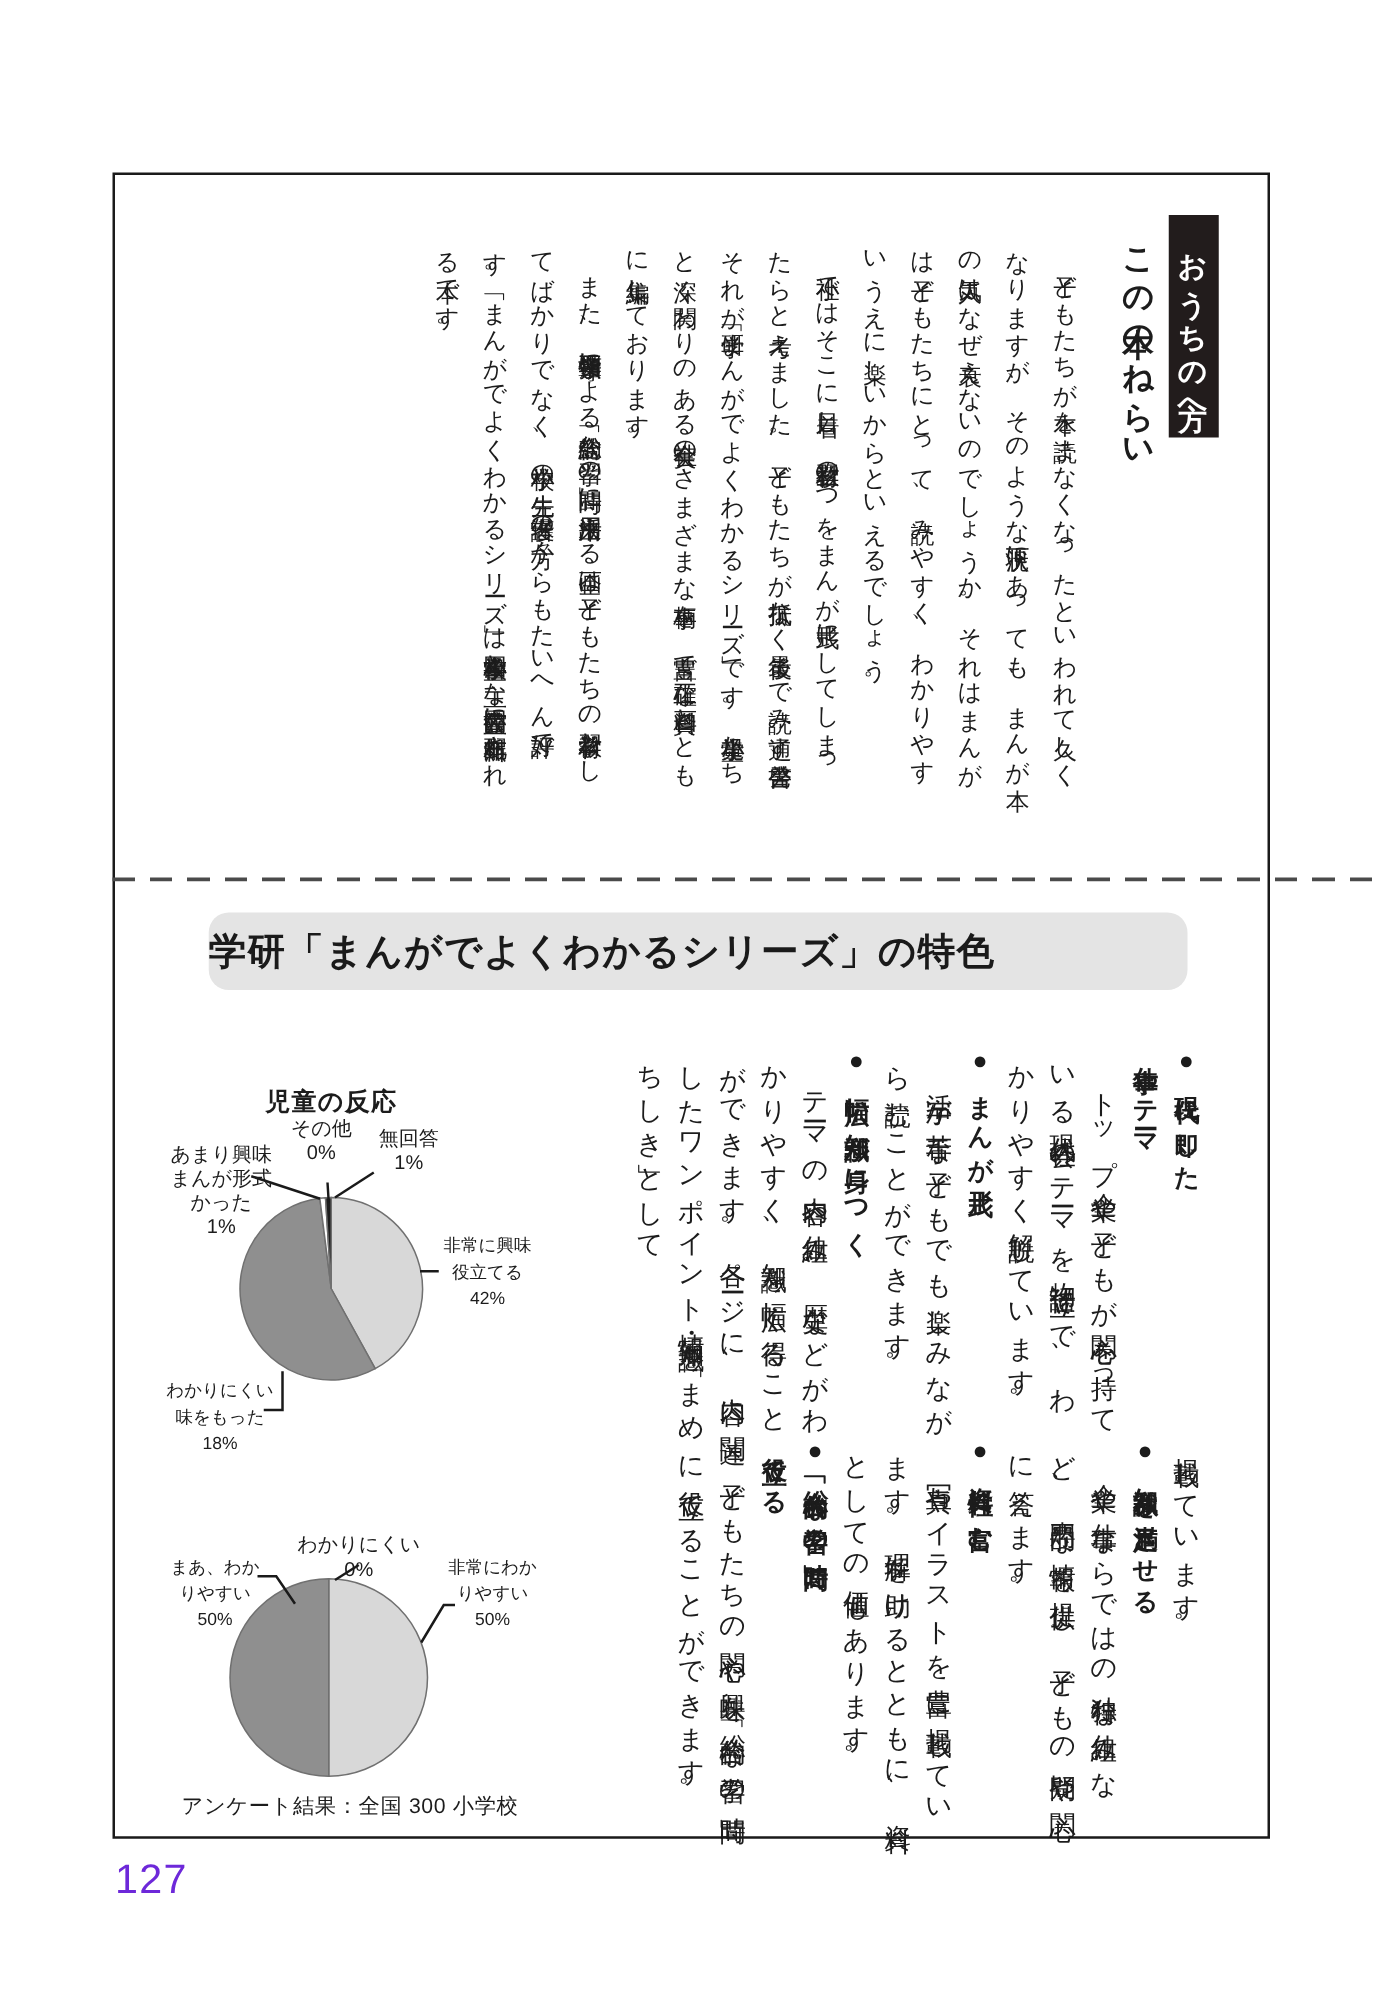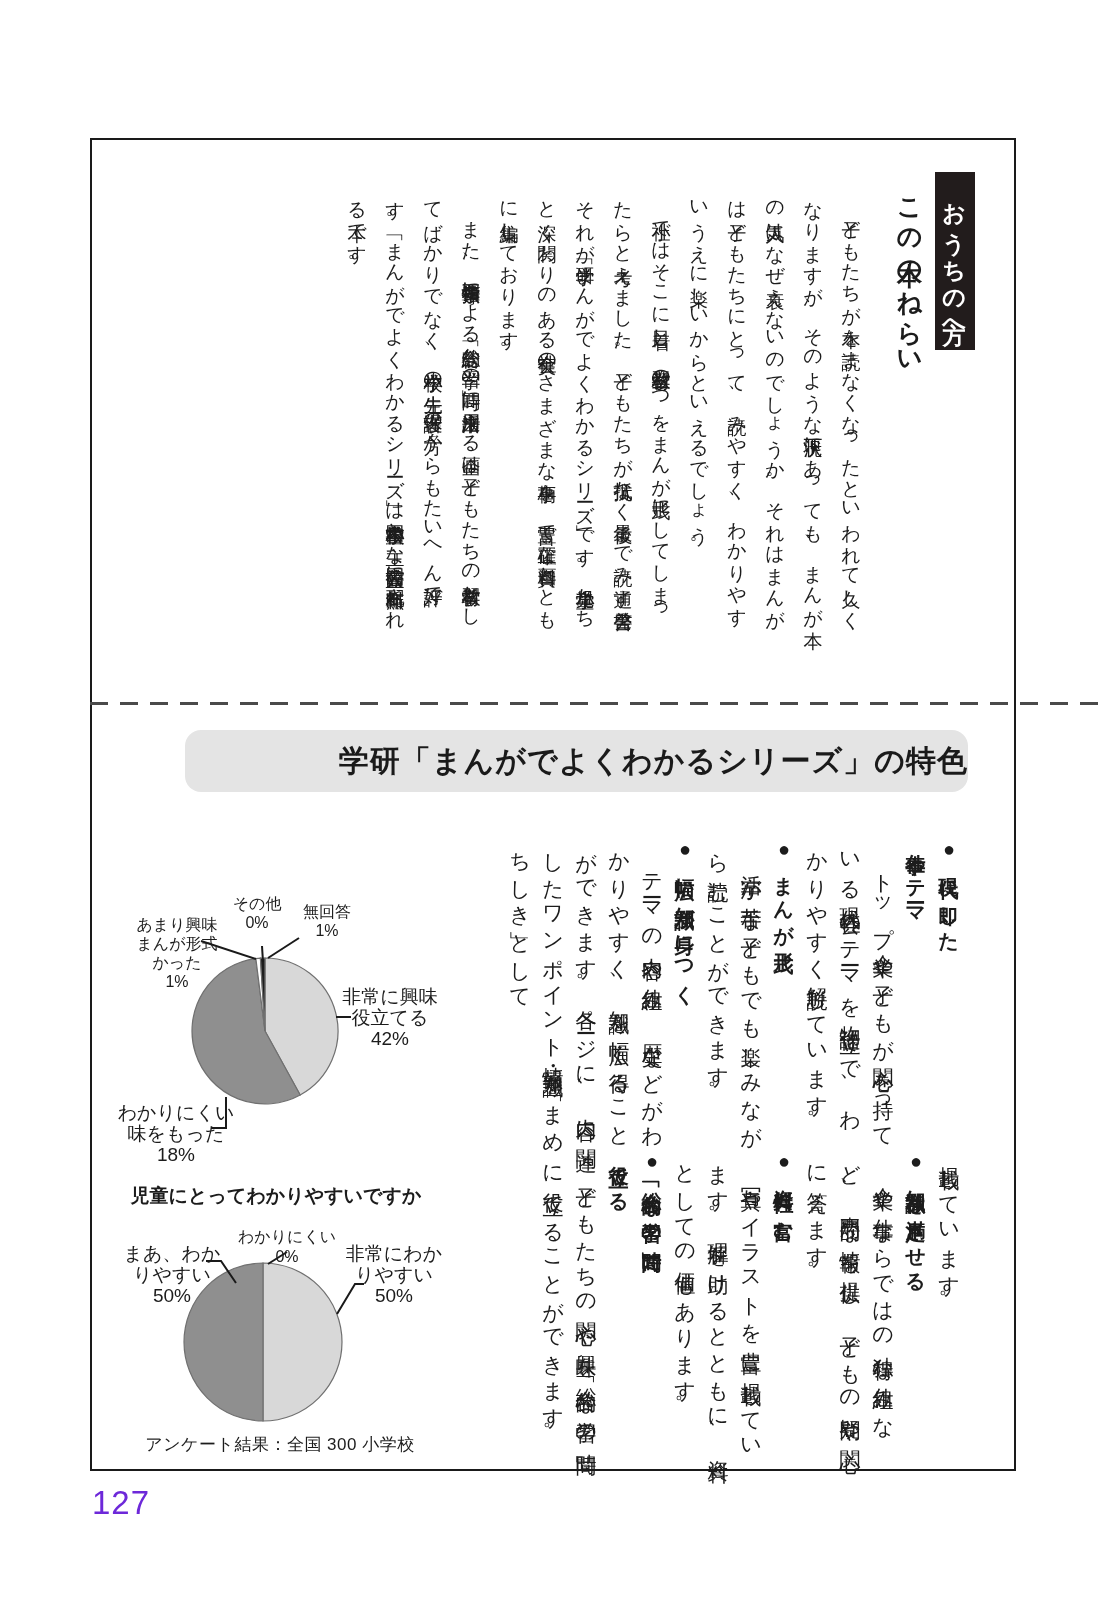--- a/index.html
+++ b/index.html
@@ -18,43 +18,43 @@
   .vert{writing-mode:vertical-rl;text-orientation:mixed;}
 
   
   #parent-tab{left:935px;top:172px;width:40px;height:178px;background:#221c1c;display:flex;align-items:center;justify-content:center;}
   #parent-tab span{writing-mode:vertical-rl;color:#ffffff;font-weight:bold;font-size:23px;letter-spacing:3px;font-family:"Liberation Sans","DejaVu Sans",sans-serif;}
   #intro-title{left:893px;top:182px;height:200px;font-size:25px;font-weight:600;letter-spacing:1.5px;}
   #intro-body{left:224px;top:188px;width:646px;height:442px;font-size:19px;line-height:38px;}
   #intro-body p{margin:0;text-indent:1em;}
 
   
-  #banner{left:185px;top:730px;width:783px;height:62px;background:#e4e4e4;border-radius:16px;
-          display:flex;align-items:center;justify-content:flex-end;}
+  #banner{left:167px;top:730px;width:783px;height:62px;background:#e4e4e4;border-radius:16px;
+          display:flex;align-items:center;justify-content:flex-start;}
   #banner span{font-weight:bold;font-size:30px;letter-spacing:1px;color:#1a1a1a;}
 
   
   .band{font-size:21px;line-height:33px;letter-spacing:2.5px;}
   #band-upper{left:404px;top:838px;width:561px;height:310px;}
   #band-lower{left:437px;top:1150px;width:528px;height:310px;}
   .band p{margin:0;}
   .band .fb{text-indent:1em;}
   .band .fc{text-indent:0;}
   .band .fh{font-family:"Liberation Sans","DejaVu Sans",sans-serif;font-weight:bold;font-size:20px;letter-spacing:2px;}
 
   
   .chart{font-family:"Liberation Sans","DejaVu Sans",sans-serif;}
   #chart1{left:100px;top:810px;width:340px;height:380px;}
   #chart2{left:100px;top:1175px;width:352px;height:292px;}
   .chart-title{left:0;top:12px;width:330px;text-align:center;font-size:29px;font-weight:bold;letter-spacing:2px;}
   .chart-sub{left:0;top:58px;width:330px;text-align:center;font-size:20px;font-weight:600;letter-spacing:1px;}
   #chart2 .chart-sub2{left:0;top:8px;width:352px;text-align:center;font-size:19px;font-weight:600;}
   .pl{text-align:center;font-size:16px;line-height:19px;}
   .pl span{display:block;}
-  .pl.big{font-size:19px;line-height:21px;}
+  .pl.big{font-size:14px;line-height:21px;}
   .note{text-align:center;font-size:17px;letter-spacing:0.5px;}
   svg{position:absolute;overflow:visible;}
   .leader{fill:none;stroke:#1a1a1a;stroke-width:2;}
 
   #page-number{left:92px;top:1484px;font-size:33px;letter-spacing:1px;color:#6d28d9;font-family:"Liberation Sans","DejaVu Sans",sans-serif;}
 </style>
 </head>
 <body>
 
 <div id="page">
@@ -91,20 +91,21 @@
     <p class="fh">●知識欲を満足させる</p>
     <p class="fb">企業や仕事ならではの独特な仕組みなど、専門的な情報を提供し、子どもの疑問や関心に答えます。</p>
     <p class="fh">●資料性に富む</p>
     <p class="fb">写真やイラストを豊富に掲載しています。理解を助けるとともに、資料としての価値もあります。</p>
     <p class="fh">●「総合的な学習の時間」に</p>
     <p class="fh">役立てる</p>
     <p class="fb">子どもたちの関心や興味を「総合的な学習の時間」に役立てることができます。</p>
   </div>
 
   <div id="chart1" class="abs chart">
+    <div class="abs chart-sub">児童の反応</div>
     <svg width="250" height="292" style="left:42px;top:80px;">
       <g>
           <path d="M 123 141 L 123 68 A 73 73 0 0 1 158.16801820942524 204.97038764320203 Z" fill="#d8d8d8" stroke="#707070" stroke-width="1.2"></path>
           <path d="M 123 141 L 158.16801820942524 204.97038764320203 A 73 73 0 1 1 113.85067394980582 68.57562680404311 Z" fill="#8f8f8f" stroke="#707070" stroke-width="1.2"></path>
           <path d="M 123 141 L 113.85067394980582 68.57562680404311 A 73 73 0 0 1 118.41629207436007 68.14404882473617 Z" fill="#ffffff" stroke="#707070" stroke-width="1.2"></path>
           <path d="M 123 141 L 118.41629207436007 68.14404882473617 A 73 73 0 0 1 122.99999999999999 68 Z" fill="#1d1d1d" stroke="#707070" stroke-width="1.2"></path>
         </g>
       <polyline class="leader" points="120,56 121,72"></polyline>
       <polyline class="leader" points="157,48 126,68"></polyline>
       <polyline class="leader" points="59,51 114,69"></polyline>
@@ -131,21 +132,20 @@
       <span>42%</span>
     </div>
     <div class="abs pl big" style="left:16px;top:292px;width:120px;">
       <span>わかりにくい</span>
       <span>味をもった</span>
       <span>18%</span>
     </div>
   </div>
 
   <div id="chart2" class="abs chart">
-    <div class="abs chart-sub2">児童にとってわかりやすいですか</div>
     <svg width="244" height="204" style="left:50px;top:55px;">
       <g>
           <path d="M 113 112 L 113 33 A 79 79 0 0 1 113 191 Z" fill="#d8d8d8" stroke="#707070" stroke-width="1.2"></path>
           <path d="M 113 112 L 113 191 A 79 79 0 0 1 112.99999999999999 33 Z" fill="#8f8f8f" stroke="#707070" stroke-width="1.2"></path>
         </g>
       <polyline class="leader" points="137,22 118,34"></polyline>
       <polyline class="leader" points="56,31 71,31 86,53"></polyline>
       <polyline class="leader" points="187,84 205,54 214,54"></polyline>
     </svg>
     <div class="abs pl" style="left:127px;top:42px;width:120px;line-height:20px;margin-top:10px;">

